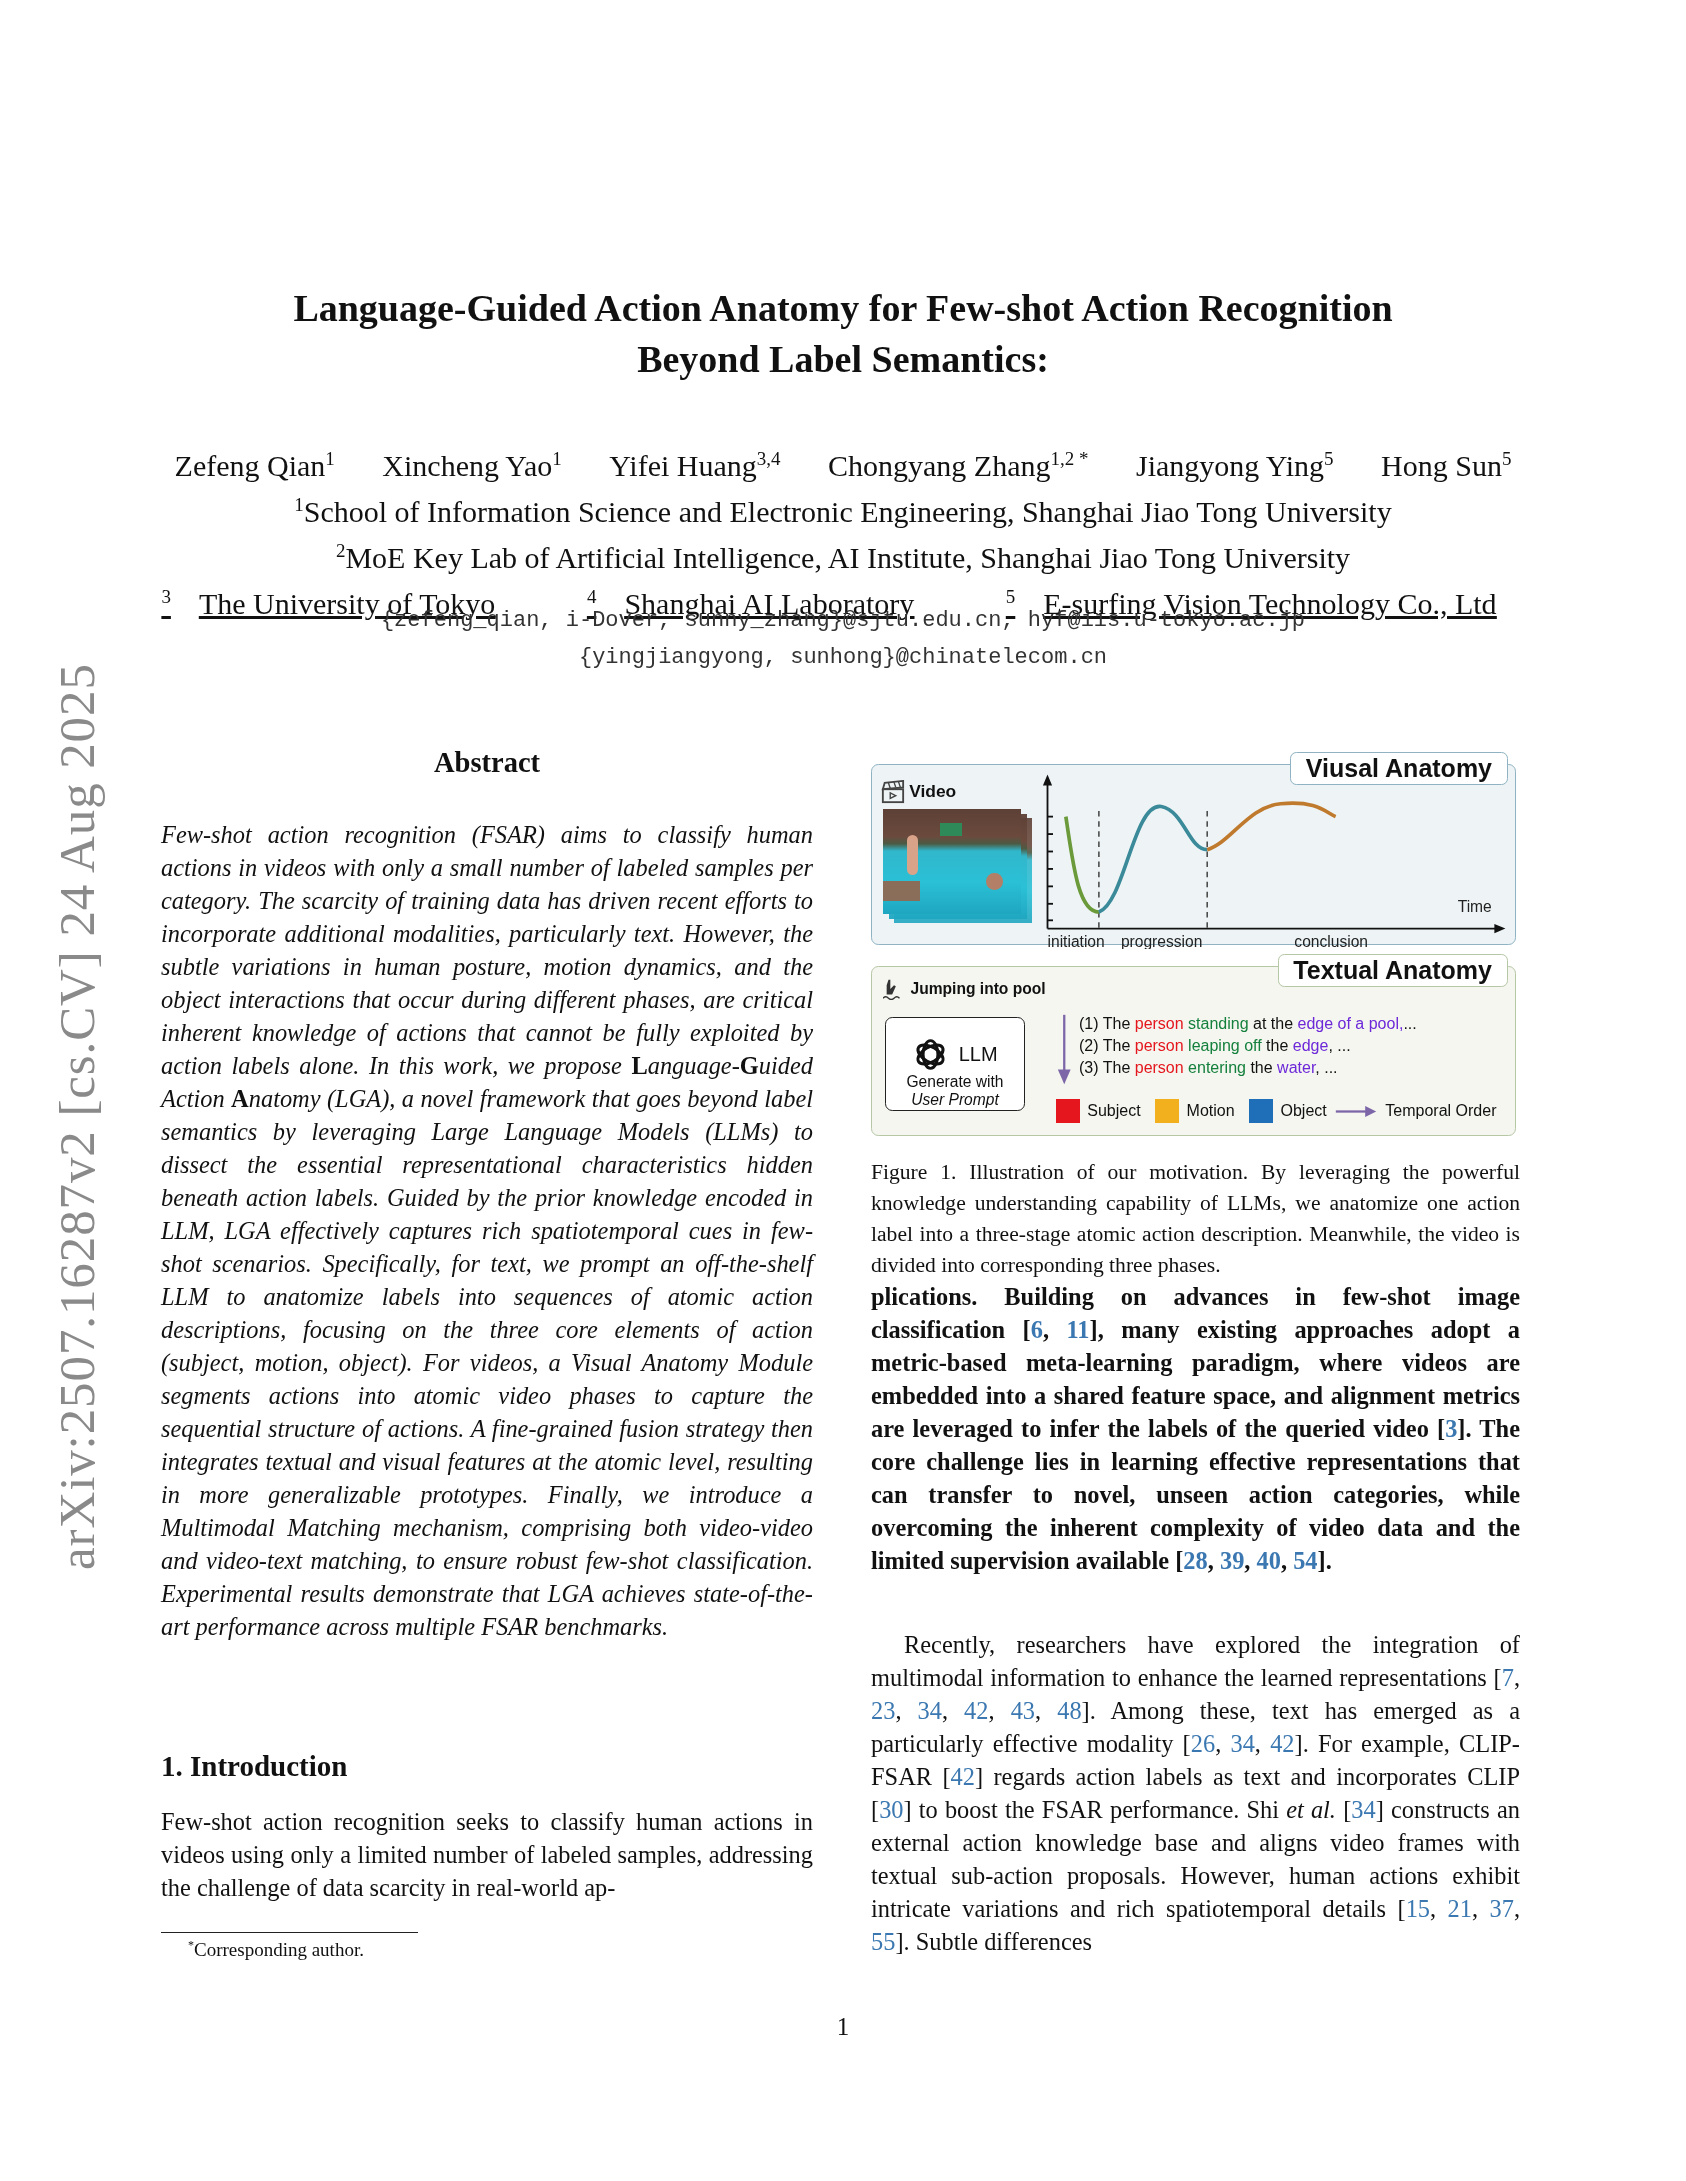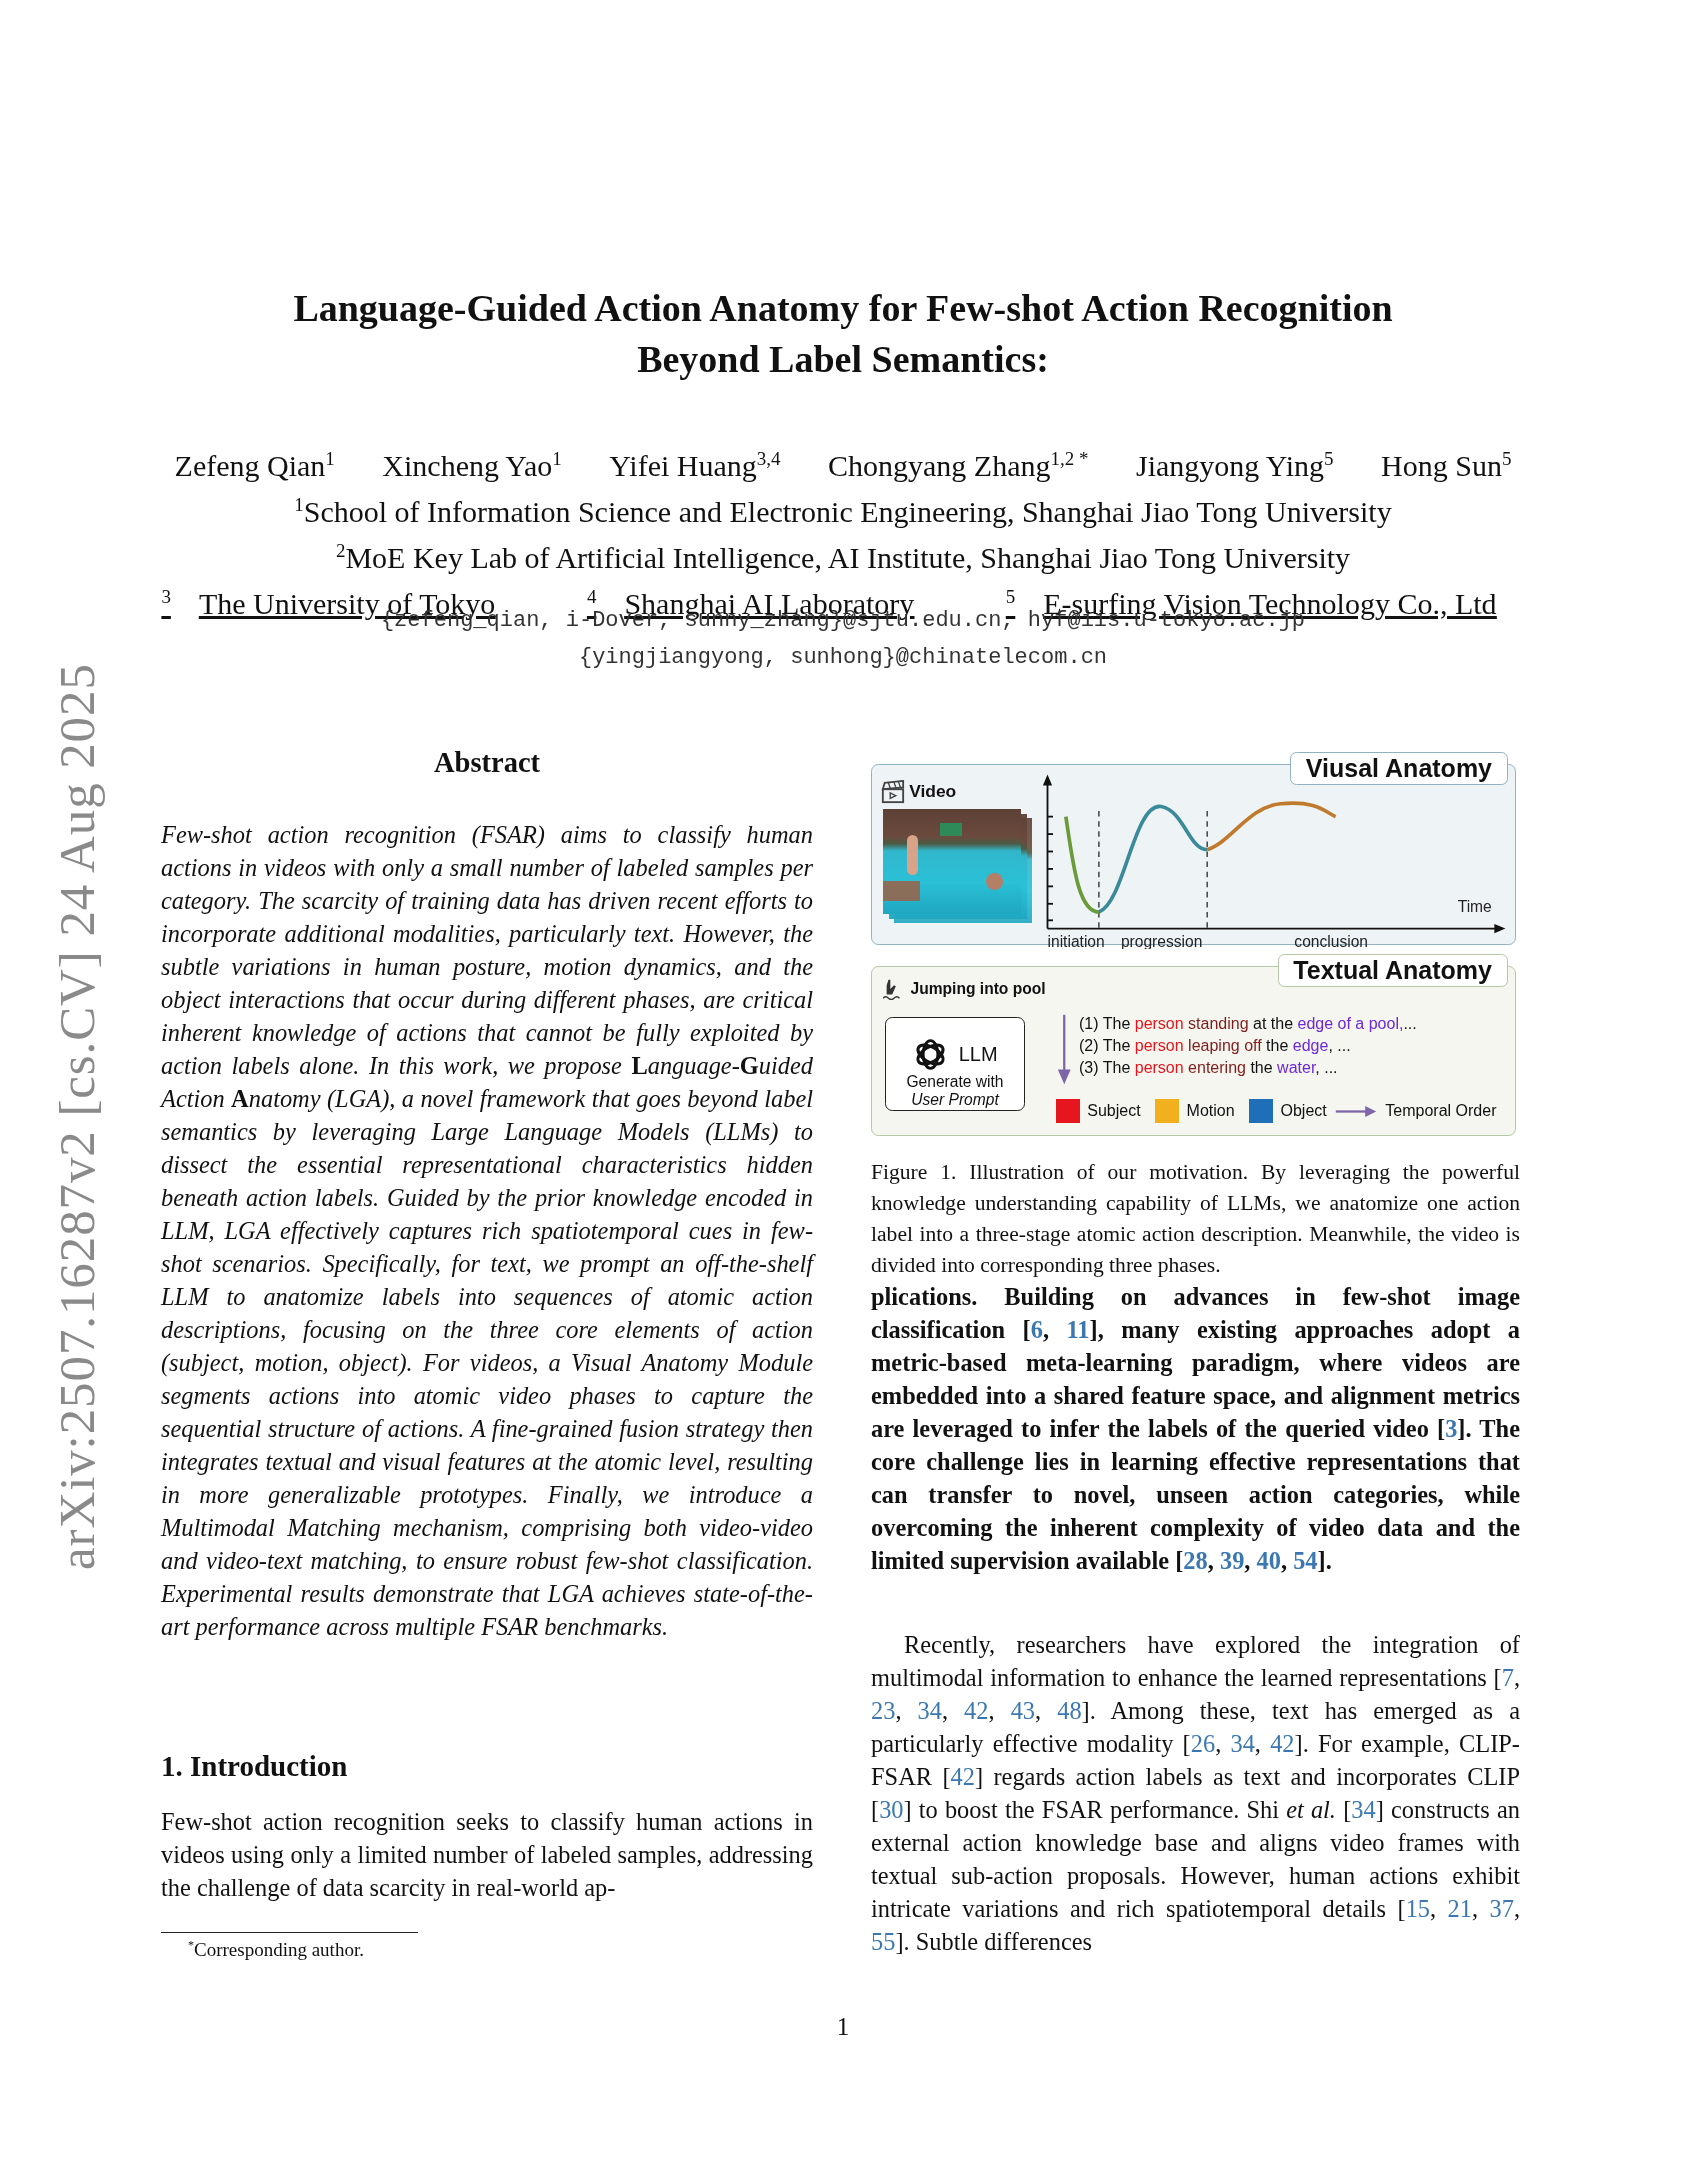--- a/index.html
+++ b/index.html
@@ -48,21 +48,21 @@
   .thumb .sign { position: absolute; left: 57px; top: 13.8px; width: 22px; height: 13px; background: #2e8a58; }
   .thumb .kid { position: absolute; left: 24px; top: 26px; width: 11px; height: 40px; background: #d9a389; border-radius: 5.5px; }
   .thumb .ledge { position: absolute; left: 0; top: 72px; width: 37px; height: 20px; background: #8a6e5a; }
   .thumb .man { position: absolute; left: 103px; top: 64px; width: 16.5px; height: 16.5px; background: #b47f67; border-radius: 50%; }
   .chart-svg { position: absolute; left: 170px; top: 0; }
   .llm-box { position: absolute; left: 13px; top: 50px; width: 138px; height: 92px; background: #fff; border: 1.8px solid #222; border-radius: 7.3px; text-align: center; font-size: 15.6px; line-height: 18.4px; }
   .llm-box .llm-top { display: flex; align-items: center; justify-content: center; gap: 9.2px; margin-top: 18px; font-size: 20px; }
   .llm-box i { display: block; }
   .jump-label { position: absolute; left: 11px; top: 11px; font-weight: bold; font-size: 15.6px; display: flex; align-items: center; gap: 11px; }
   .desc { position: absolute; left: 207px; top: 46px; font-size: 16px; line-height: 22px; }
-  .c-subj { color: #e5161d; } .c-mot { color: #7f1d1d; } .c-obj { color: #6d28d9; }
+  .c-subj { color: #e5161d; } .c-mot { color: #15803d; } .c-obj { color: #6d28d9; }
   .order-arrow { position: absolute; left: 184px; top: 46px; }
   .legend { position: absolute; left: 184px; top: 132px; display: flex; align-items: center; gap: 7.3px; font-size: 16px; }
   .legend .sw { width: 24px; height: 24px; display: inline-block; }
 
   .caption { position: absolute; left: 871px; top: 1157px; width: 649px; font-size: 21.6px; line-height: 31px; text-align: justify; }
   .right-p1 { top: 1280px; font-size: 24.4px; line-height: 33px; text-align: justify; font-weight: bold; }
   .right-p2 { top: 1628px; font-size: 24.4px; line-height: 33px; text-align: justify; text-indent: 33px; }
   .cite { color: #3b78b1; }
 </style>
 </head>

